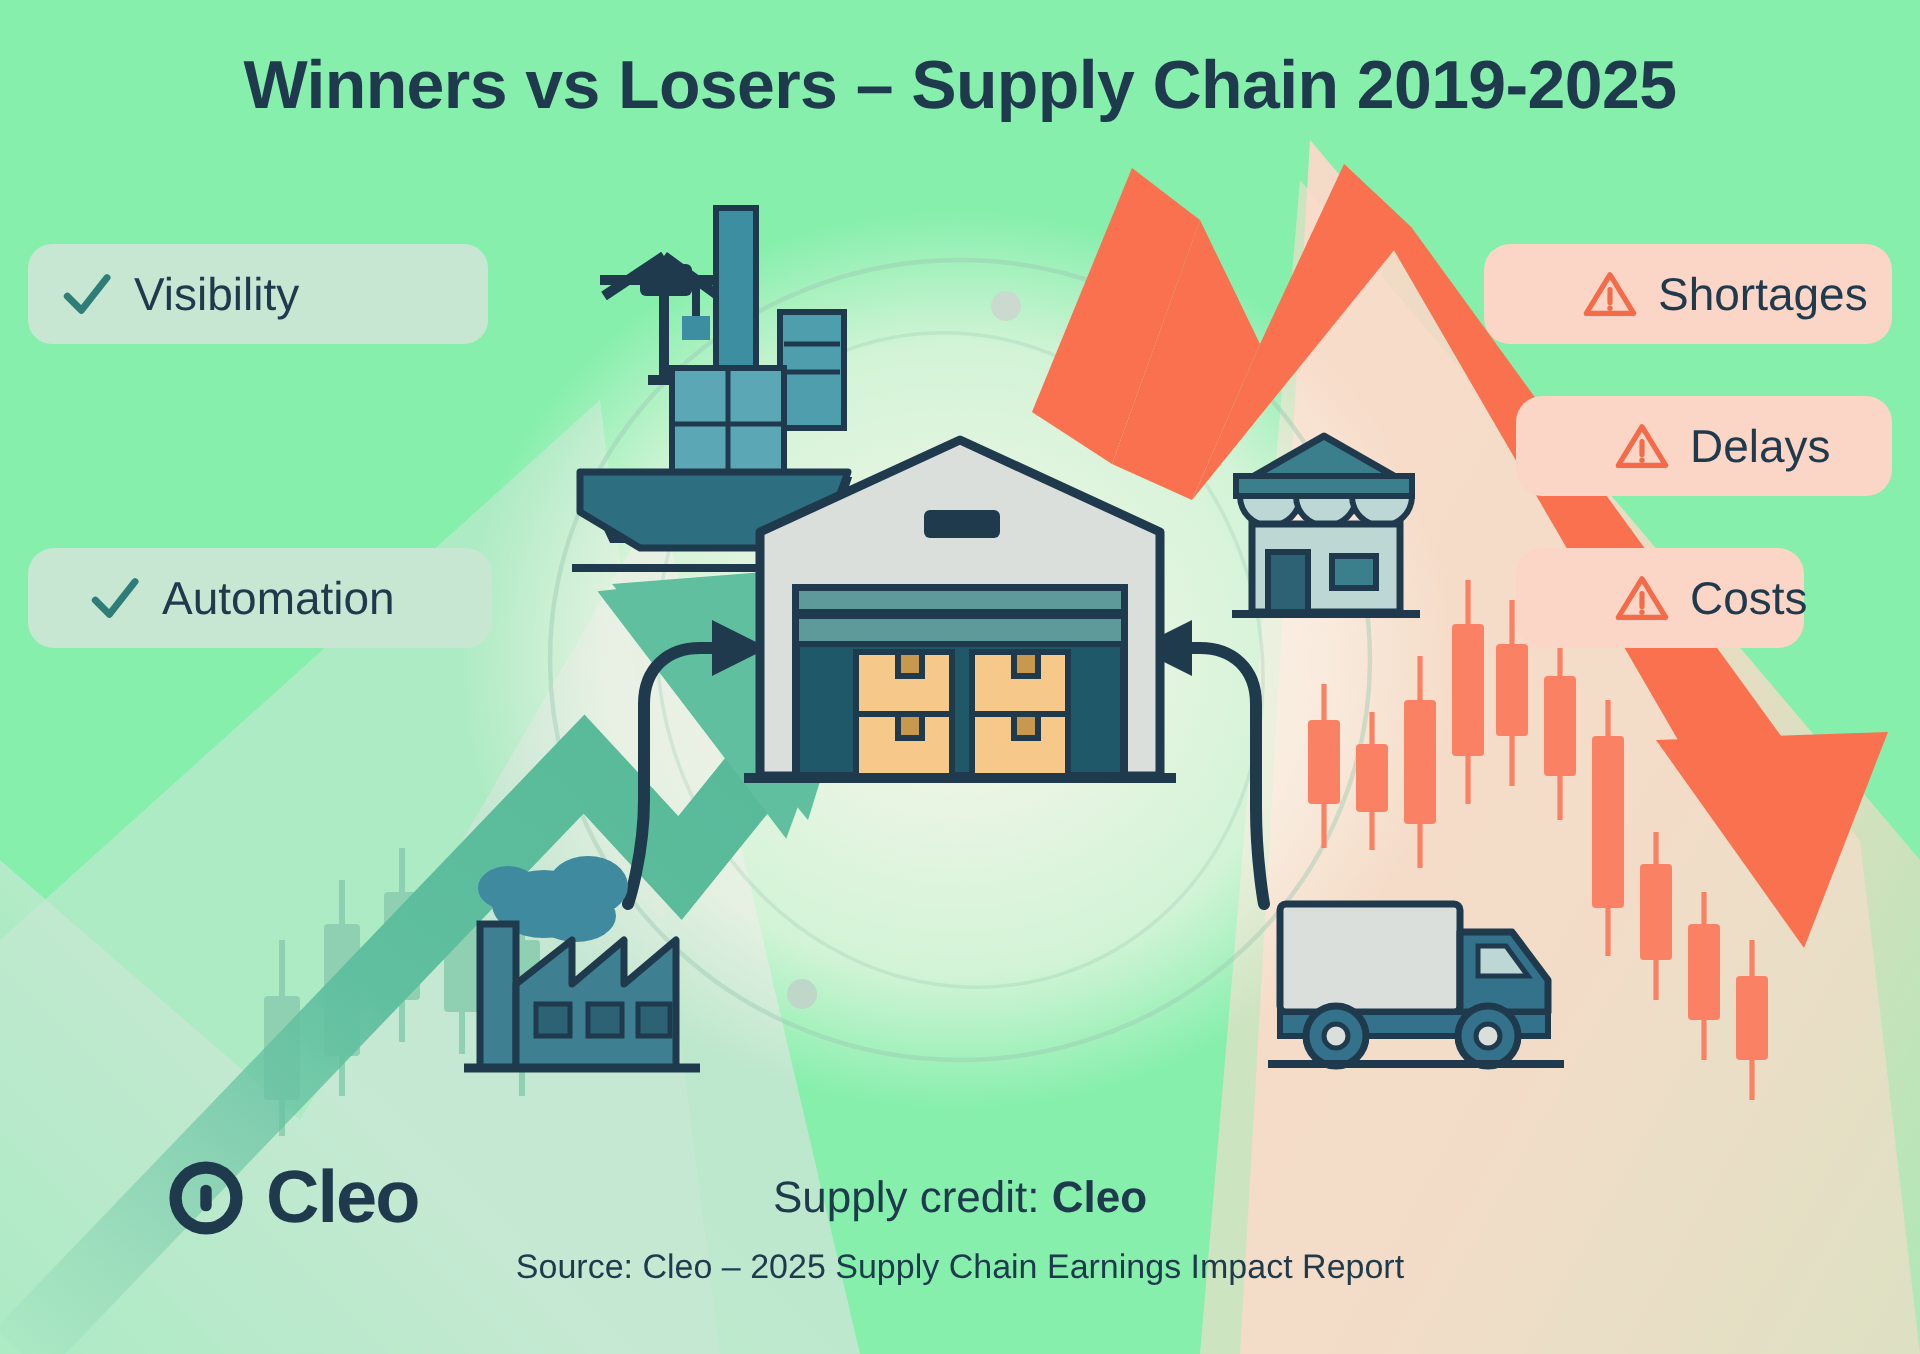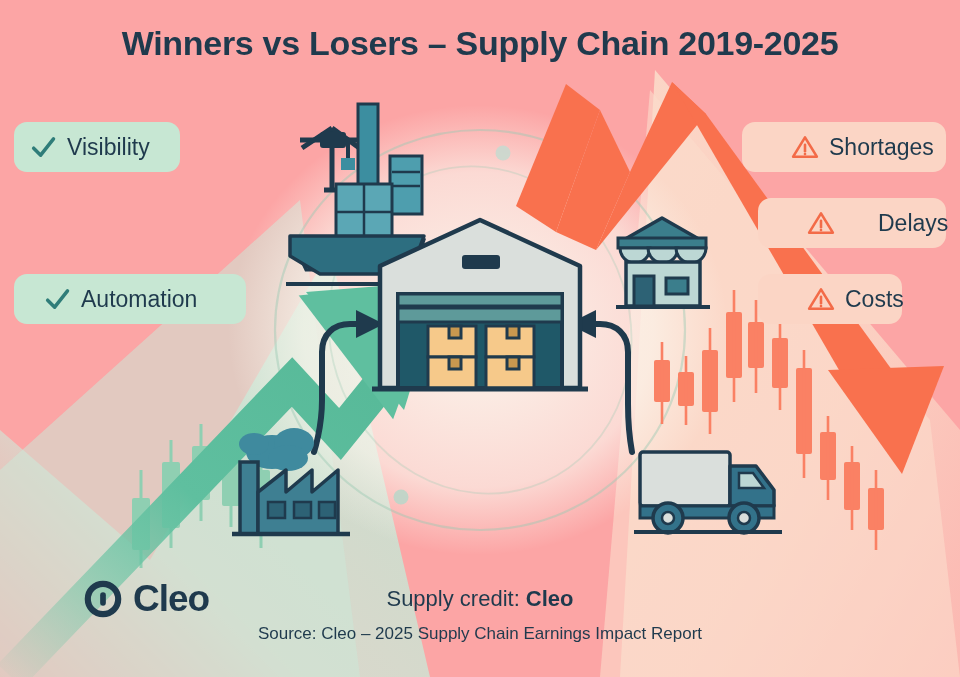--- a/index.html
+++ b/index.html
@@ -2,21 +2,21 @@
 <html><head>
 <meta charset="utf-8">
 <style>
   html,body{margin:0;padding:0;background:#ffffff;}
   body{font-family:"Liberation Sans","DejaVu Sans",sans-serif;}
 
   #canvas{
     position:relative;
     width:960px;height:677px;
     overflow:hidden;
-    background:#fca5a5;
+    background:#86efac;
   }
   #canvas svg.layer{position:absolute;left:0;top:0;width:960px;height:677px;}
 
   
   .title{
     position:absolute;left:0;top:24px;width:960px;
     text-align:center;
     font-size:34px;font-weight:bold;letter-spacing:-0.3px;
     color:#1F3A4D;
     white-space:nowrap;
@@ -35,26 +35,26 @@
     white-space:nowrap;
   }
   .badge .bicon{
     width:30px;height:30px;flex:0 0 30px;
     margin-right:9px;
     display:flex;align-items:center;justify-content:center;
   }
   .badge-win{background:#C7E7D3;left:14px;}
   .badge-lose{background:#FBD5C5;padding-left:48px;}
 
-  .bw1{top:122px;width:166px;}
+  .bw1{top:122px;width:230px;border-radius:12px;}
   .bw2{top:198px;width:202px;}
   .bw3{top:274px;width:232px;padding-left:28px;}
 
   .bl1{top:122px;left:742px;width:204px;}
-  .bl2{top:198px;left:758px;width:188px;gap:33px;}
+  .bl2{top:198px;left:758px;width:188px;}
   .bl3{top:274px;left:758px;width:144px;}
 
   
   .logo-wrap{
     position:absolute;left:84px;top:578px;
     display:flex;align-items:center;
   }
   .logo-mark{width:38px;height:38px;flex:0 0 38px;margin-right:11px;}
   .logo-text{
     font-size:37px;font-weight:bold;color:#1F3A4D;letter-spacing:-1px;

